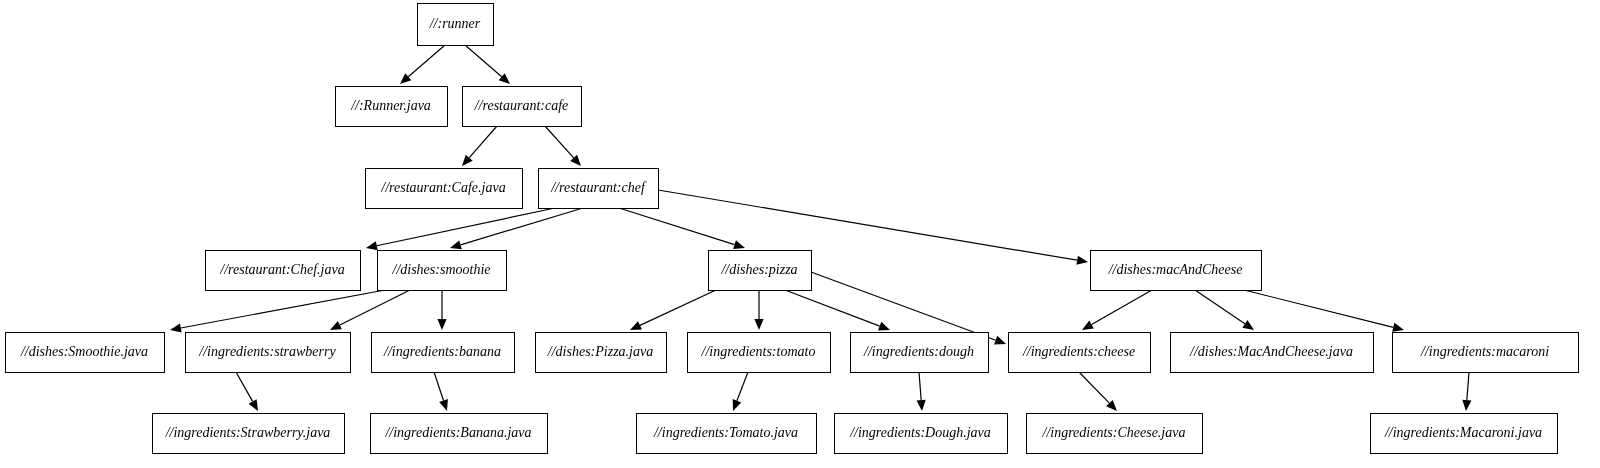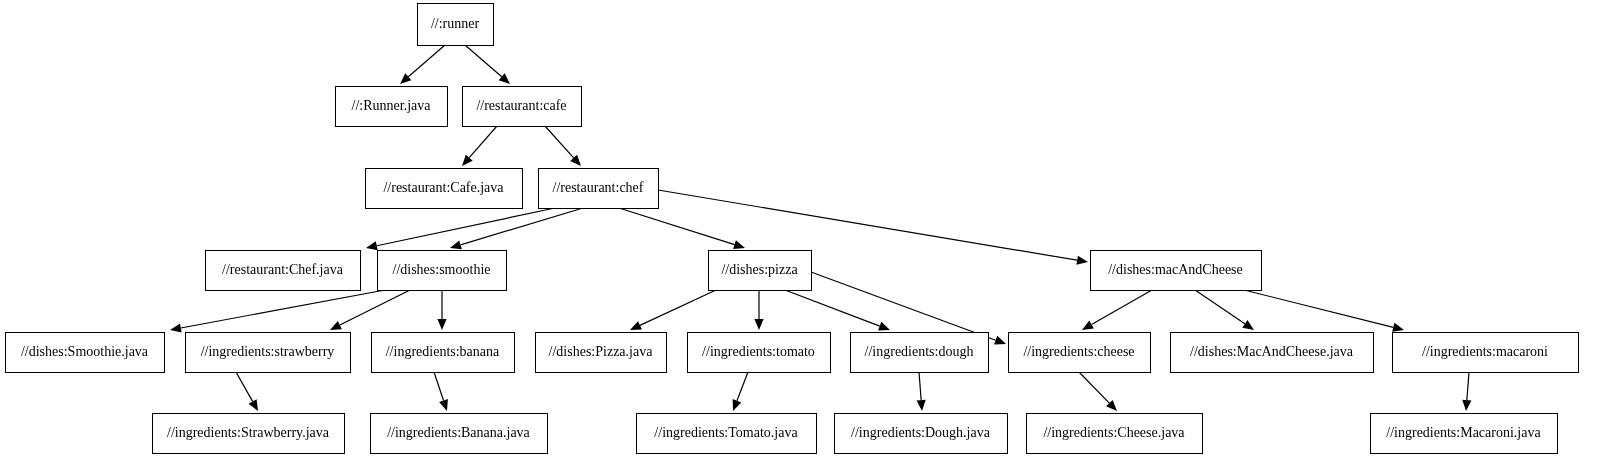--- a/index.html
+++ b/index.html
@@ -11,20 +11,21 @@
     width: 1600px;
     height: 468px;
     overflow: hidden;
     font-family: "Liberation Serif", "DejaVu Serif", serif;
   }
   #graph-root {
     position: relative;
     width: 1600px;
     height: 468px;
     background: #ffffff;
+    font-style: italic;
   }
   svg#graph-canvas {
     position: absolute;
     left: 0;
     top: 0;
     width: 1600px;
     height: 468px;
     display: block;
   }
   .node-box {

